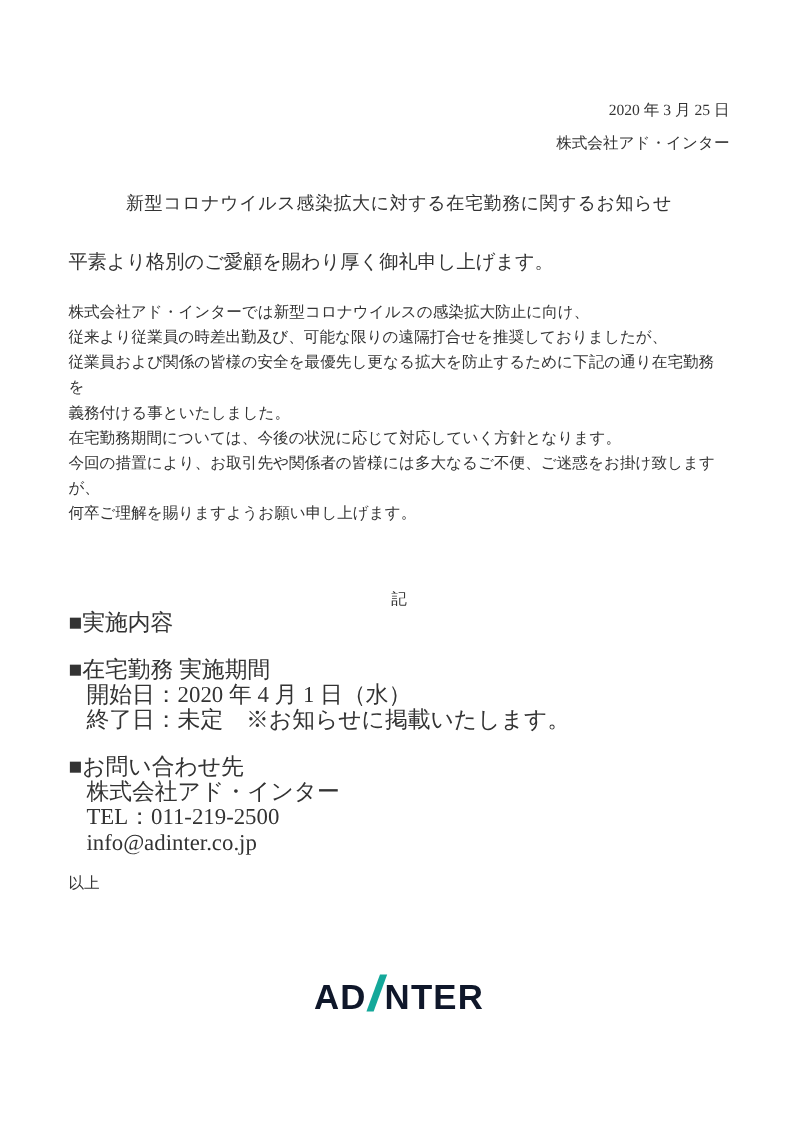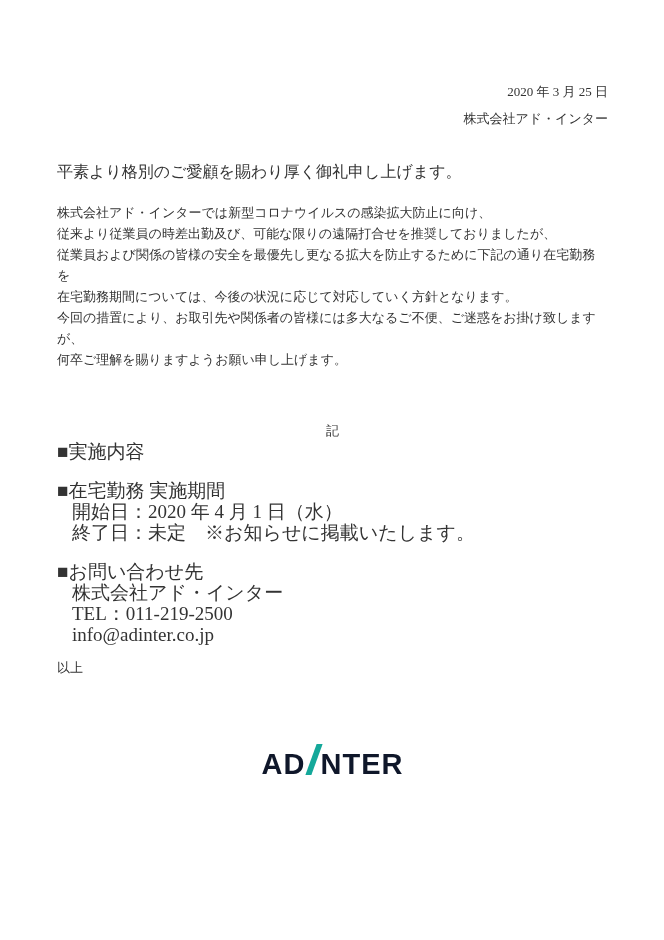--- a/index.html
+++ b/index.html
@@ -83,27 +83,29 @@
 </head>
 <body>
 
 <div class="page">
 
   <div class="header-block">
     <div>2020 年 3 月 25 日</div>
     <div>株式会社アド・インター</div>
   </div>
 
+  <div class="doc-title">新型コロナウイルス感染拡大に対する在宅勤務に関するお知らせ</div>
 
   <div class="greeting">平素より格別のご愛顧を賜わり厚く御礼申し上げます。</div>
 
   <div class="body-block">
     <div>株式会社アド・インターでは新型コロナウイルスの感染拡大防止に向け、</div>
     <div>従来より従業員の時差出勤及び、可能な限りの遠隔打合せを推奨しておりましたが、</div>
     <div>従業員および関係の皆様の安全を最優先し更なる拡大を防止するために下記の通り在宅勤務を</div>
+    <div>義務付ける事といたしました。</div>
     <div>在宅勤務期間については、今後の状況に応じて対応していく方針となります。</div>
     <div>今回の措置により、お取引先や関係者の皆様には多大なるご不便、ご迷惑をお掛け致しますが、</div>
     <div>何卒ご理解を賜りますようお願い申し上げます。</div>
   </div>
 
   <div class="record-marker">記</div>
 
   <div class="section">
     <div class="section-heading">■実施内容</div>
   </div>

